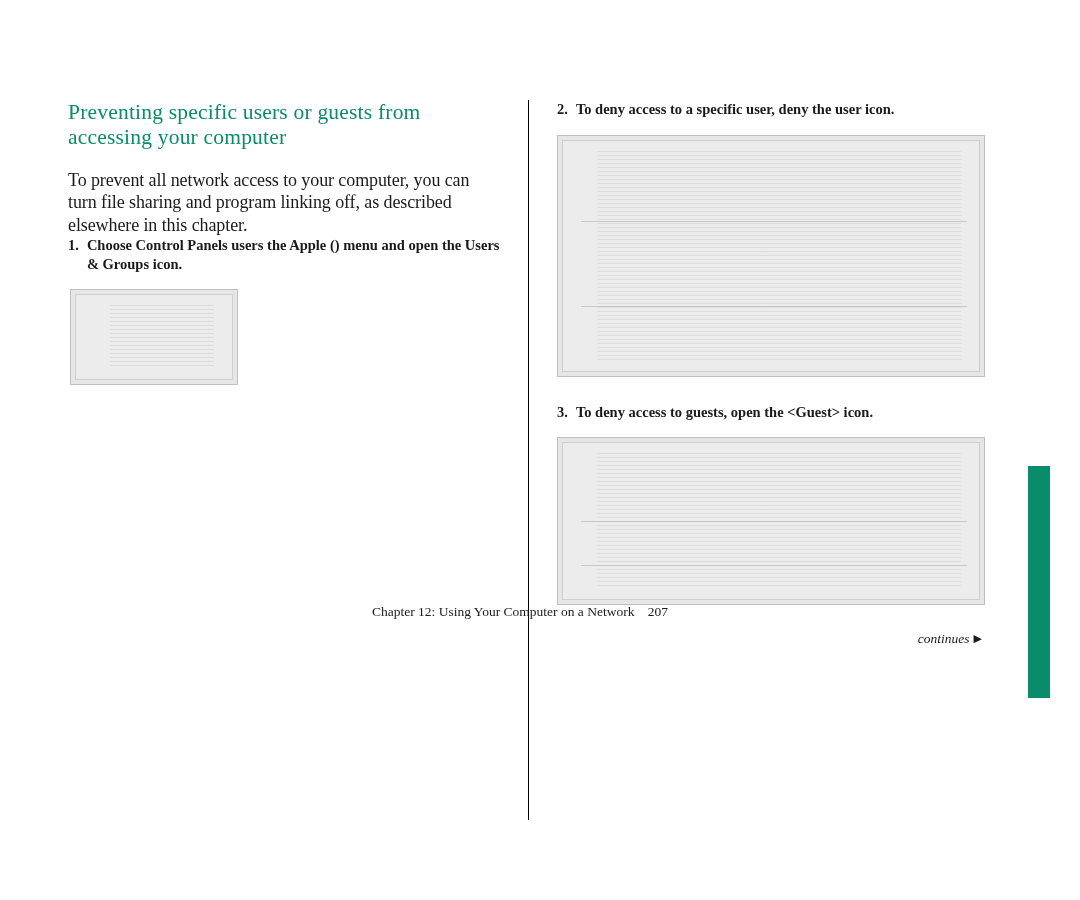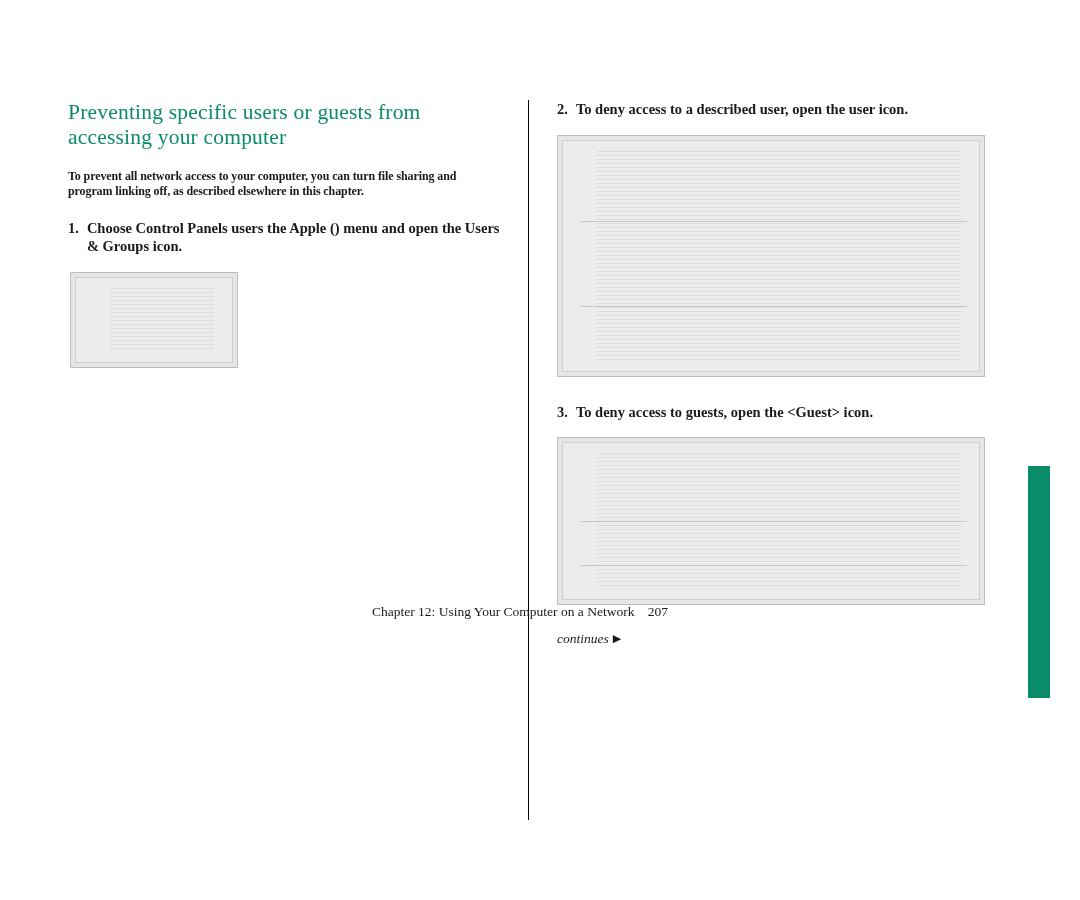--- a/index.html
+++ b/index.html
@@ -3,39 +3,39 @@
 <meta charset="utf-8">
 <style>
   * { box-sizing: border-box; margin: 0; padding: 0; }
   html, body { width: 1080px; height: 900px; background: #ffffff; font-family: Georgia, 'Times New Roman', serif; color: #1a1a1a; }
   .page { position: relative; width: 1080px; height: 656px; padding: 100px 40px 40px 68px; }
   .columns { display: flex; gap: 0; height: 720px; }
   .col { width: 460px; }
   .col-left { padding-right: 28px; }
   .col-right { padding-left: 28px; border-left: 1px solid #000; }
   .section-heading { font-family: Georgia, serif; font-weight: 400; font-size: 21.5px; line-height: 1.18; color: #0a8b6a; margin-bottom: 18px; letter-spacing: 0.2px; }
-  .body-text { font-size: 12px; line-height: 1.25; margin-bottom: 20px; font-weight: 700; letter-spacing: -0.1px; }
+  .body-text { font-size: 18px; line-height: 1.25; font-weight: 400; letter-spacing: -0.1px; }
   .step { display: flex; gap: 8px; font-size: 14.5px; line-height: 1.28; font-weight: 700; font-family: Georgia, serif; margin-bottom: 16px; }
   .step .num { flex: 0 0 auto; }
   .step .txt { flex: 1 1 auto; }
   .apple-glyph { font-family: -apple-system, BlinkMacSystemFont, sans-serif; }
   .screenshot { background: #e6e6e6; border: 1px solid #bfbfbf; margin-bottom: 26px; position: relative; overflow: hidden; }
   .ss-small { width: 168px; height: 96px; margin-left: 2px; }
   .ss-large { width: 428px; height: 242px; }
   .ss-med   { width: 428px; height: 168px; }
   .ss-inner { position: absolute; inset: 4px; border: 1px solid #cfcfcf; background: #ececec; }
   .ss-lines::before, .ss-lines::after { content: ""; position: absolute; left: 18px; right: 12px; height: 1px; background: #c8c8c8; }
   .ss-large .ss-lines::before { top: 35%; }
   .ss-large .ss-lines::after  { top: 72%; }
   .ss-med .ss-lines::before { top: 50%; }
   .ss-med .ss-lines::after  { top: 78%; }
   .ss-text-block { position: absolute; left: 34px; top: 10px; right: 18px; bottom: 10px;
     background-image: repeating-linear-gradient(to bottom, #bdbdbd 0 1px, transparent 1px 4px);
     opacity: 0.35; }
-  .continues { font-style: italic; font-size: 13.5px; padding-right: 6px; }
+  .continues { text-align: right; font-style: italic; font-size: 13.5px; padding-right: 6px; }
   .continues .tri { font-style: normal; font-size: 11px; margin-left: 4px; vertical-align: 1px; }
   .tab { position: absolute; right: 30px; top: 466px; width: 22px; height: 232px; background: #0a8b6a; }
   .footer { position: absolute; left: 0; right: 40px; bottom: 36px; text-align: center; font-size: 13.5px; }
   .footer .pg { margin-left: 10px; }
 </style>
 </head>
 <body>
 
 <div class="page">
 
@@ -61,21 +61,21 @@
           <div class="ss-text-block"></div>
         </div>
       </div>
 
     </div>
 
     <div class="col col-right">
 
       <div class="step">
         <span class="num">2.</span>
-        <span class="txt">To deny access to a described user, open the user icon.</span>
+        <span class="txt">To deny access to a specific user, deny the user icon.</span>
       </div>
 
       <div class="screenshot ss-large">
         <div class="ss-inner ss-lines">
           <div class="ss-text-block"></div>
         </div>
       </div>
 
       <div class="step">
         <span class="num">3.</span>

